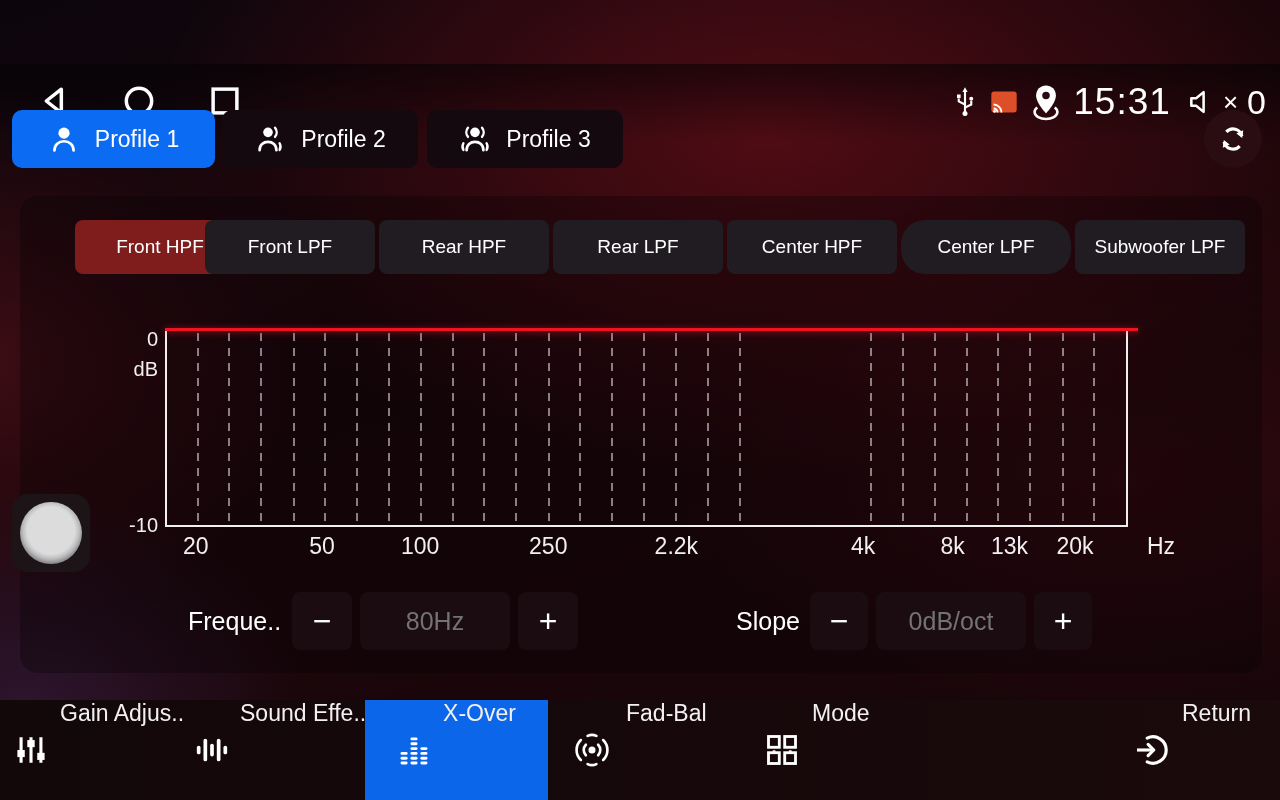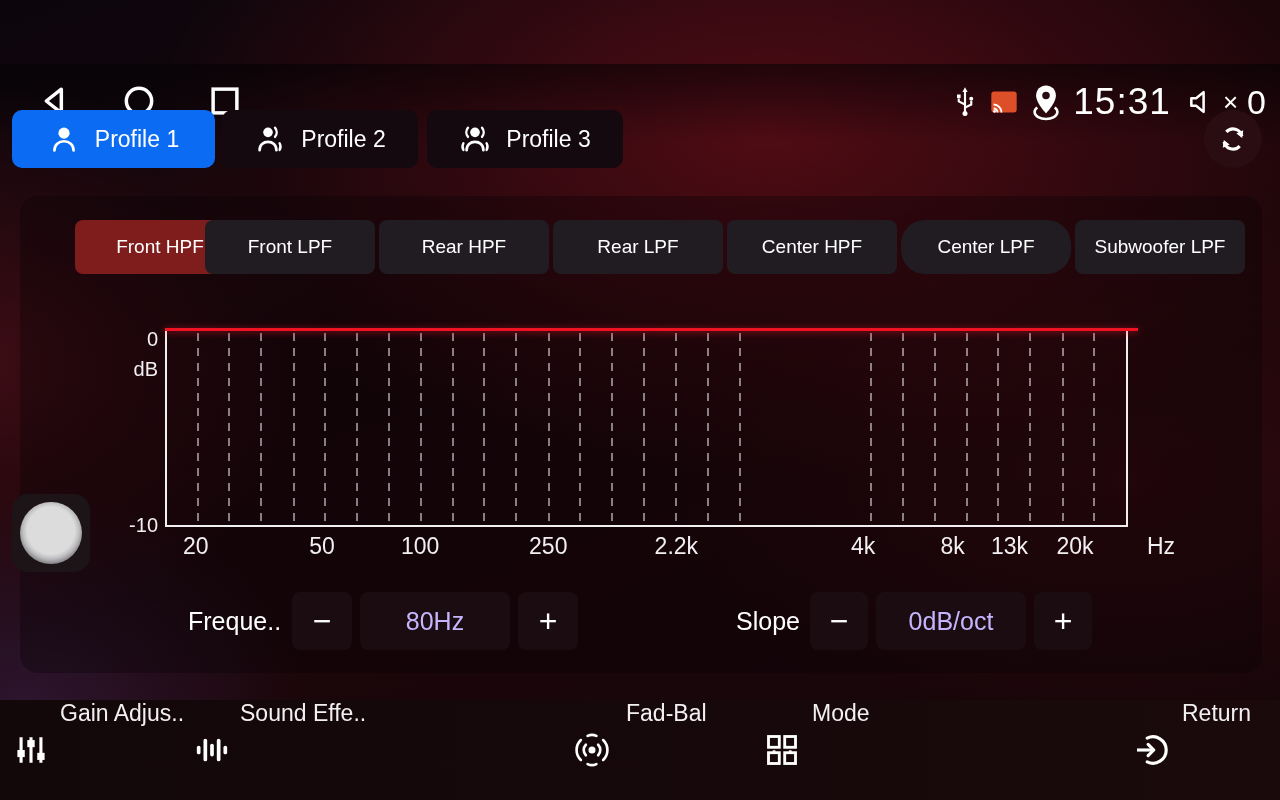--- a/index.html
+++ b/index.html
@@ -59,21 +59,21 @@
   .float-knob { position:absolute; left:12px; top:494px; width:78px; height:78px; border-radius:16px;
     background:#1d1418; display:flex; align-items:center; justify-content:center; cursor:pointer; }
   .float-knob .ball { width:62px; height:62px; border-radius:50%;
     background:radial-gradient(circle at 50% 46%, #dcdcdc 0 52%, #bdbcbf 62%, #8a888c 72%, #5a585c 84%, #39373b 100%); }
 
   
   .ctl-label { position:absolute; top:592px; height:58px; line-height:58px; font-size:25px; color:#fff; }
   .ctl-btn { position:absolute; top:592px; width:60px; height:58px; border-radius:8px; background:#1a0c10;
     display:flex; align-items:center; justify-content:center; font-size:32px; color:#fff; cursor:pointer; }
   .ctl-val { position:absolute; top:592px; width:150px; height:58px; border-radius:8px; background:#1a0c10;
-    display:flex; align-items:center; justify-content:center; font-size:25px; color:#c4b5fd; }
+    display:flex; align-items:center; justify-content:center; font-size:25px; color:#737373; }
 
   
   .bottombar { position:absolute; left:0; top:700px; width:1280px; height:100px;
     background:linear-gradient(90deg,#120709,#1a0a0c); }
   .nav-item { position:absolute; top:0; height:100px; display:flex; gap:12px;
     font-size:23px; color:#f2f0f2; cursor:pointer; white-space:nowrap; }
   .nav-item.selected-block { background:#0b66ea; justify-content:center; }
   .icon { display:inline-flex; align-items:center; justify-content:center; }
 </style>
 </head>
@@ -306,20 +306,42 @@
           <rect x="6.7" y="4" width="2.6" height="16" rx="1.3"></rect>
           <rect x="11.4" y="7.5" width="2.6" height="9" rx="1.3"></rect>
           <rect x="16.1" y="4" width="2.6" height="16" rx="1.3"></rect>
           <rect x="20.8" y="9" width="2.6" height="6" rx="1.3"></rect>
         </g>
       </svg>
     </span>
     <span>Sound Effe..</span>
   </div>
 
+  <div class="nav-item selected-block" style="left:365px; width:183px;">
+    <span class="icon">
+      <svg width="34" height="34" viewBox="0 0 24 24">
+        <g fill="#fff">
+          <rect x="2.5" y="13.4" width="5" height="2" rx="1"></rect>
+            <rect x="2.5" y="16.8" width="5" height="2" rx="1"></rect>
+            <rect x="2.5" y="20.2" width="5" height="2" rx="1"></rect>
+          <rect x="9.5" y="3.2" width="5" height="2" rx="1"></rect>
+            <rect x="9.5" y="6.6" width="5" height="2" rx="1"></rect>
+            <rect x="9.5" y="10" width="5" height="2" rx="1"></rect>
+            <rect x="9.5" y="13.4" width="5" height="2" rx="1"></rect>
+            <rect x="9.5" y="16.8" width="5" height="2" rx="1"></rect>
+            <rect x="9.5" y="20.2" width="5" height="2" rx="1"></rect>
+          <rect x="16.5" y="10" width="5" height="2" rx="1"></rect>
+            <rect x="16.5" y="13.4" width="5" height="2" rx="1"></rect>
+            <rect x="16.5" y="16.8" width="5" height="2" rx="1"></rect>
+            <rect x="16.5" y="20.2" width="5" height="2" rx="1"></rect>
+        </g>
+      </svg>
+    </span>
+    <span>X-Over</span>
+  </div>
 
   <div class="nav-item" style="left:570px;">
     <span class="icon">
       <svg width="44" height="40" viewBox="0 0 30 26">
         <circle cx="15" cy="13" r="2.4" fill="#fff"></circle>
         <g stroke="#fff" stroke-width="1.8" fill="none" stroke-linecap="round">
           <path d="M10.8 9.4 a5.2 5.2 0 0 0 0 7.2"></path>
           <path d="M19.2 9.4 a5.2 5.2 0 0 1 0 7.2"></path>
           <path d="M7.4 6.2 a9.4 9.4 0 0 0 0 13.6"></path>
           <path d="M22.6 6.2 a9.4 9.4 0 0 1 0 13.6"></path>

